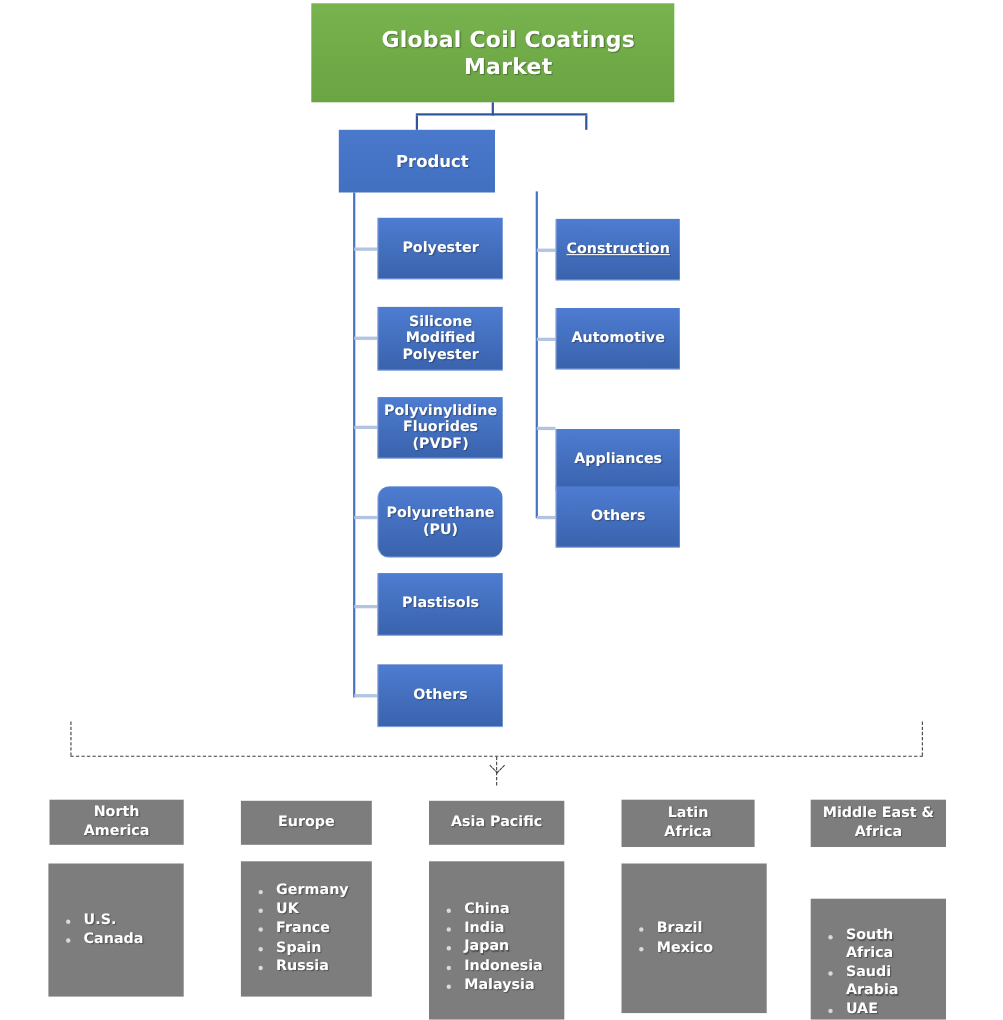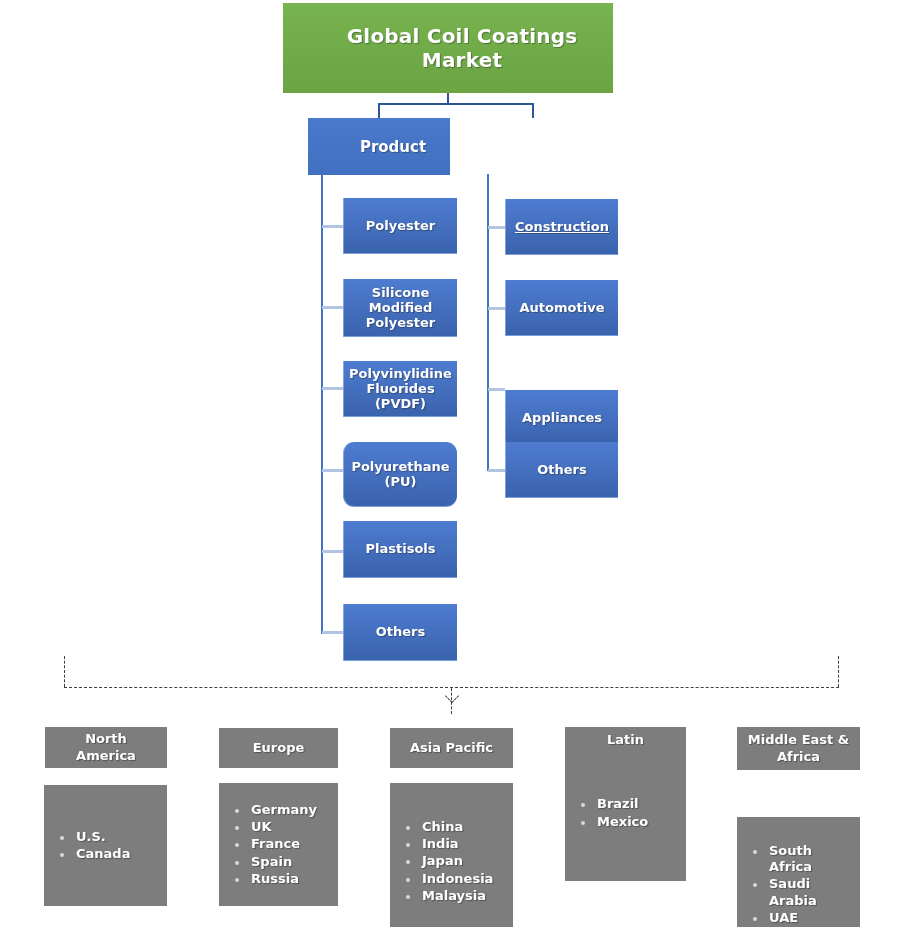--- a/index.html
+++ b/index.html
@@ -155,21 +155,21 @@
   </div>
   <div class="region-body" style="left:390px;top:783px;width:123px;height:157px;">
     <ul>
         <li>China</li>
         <li>India</li>
         <li>Japan</li>
         <li>Indonesia</li>
         <li>Malaysia</li>
       </ul>
   </div>
-  <div class="region-body" style="left:565px;top:745px;width:121px;height:136px;justify-content:flex-end;">
+  <div class="region-body" style="left:565px;top:785px;width:132px;height:136px;justify-content:flex-end;">
     <ul>
         <li>Brazil</li>
         <li>Mexico</li>
       </ul>
   </div>
   <div class="region-body" style="left:737px;top:817px;width:123px;height:135px;">
     <ul>
         <li>South Africa</li>
         <li>Saudi Arabia</li>
         <li>UAE</li>

